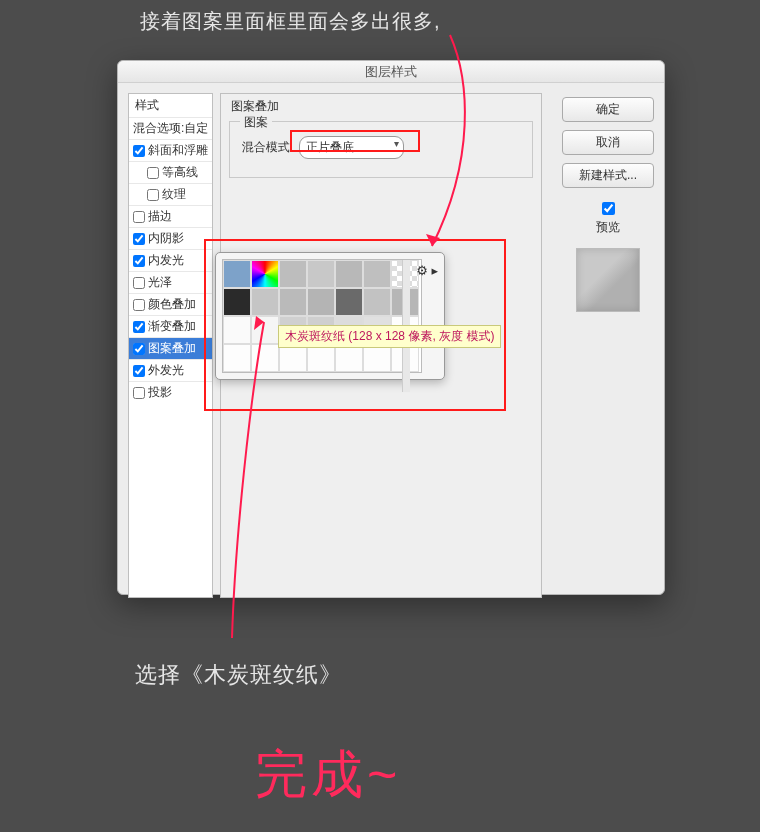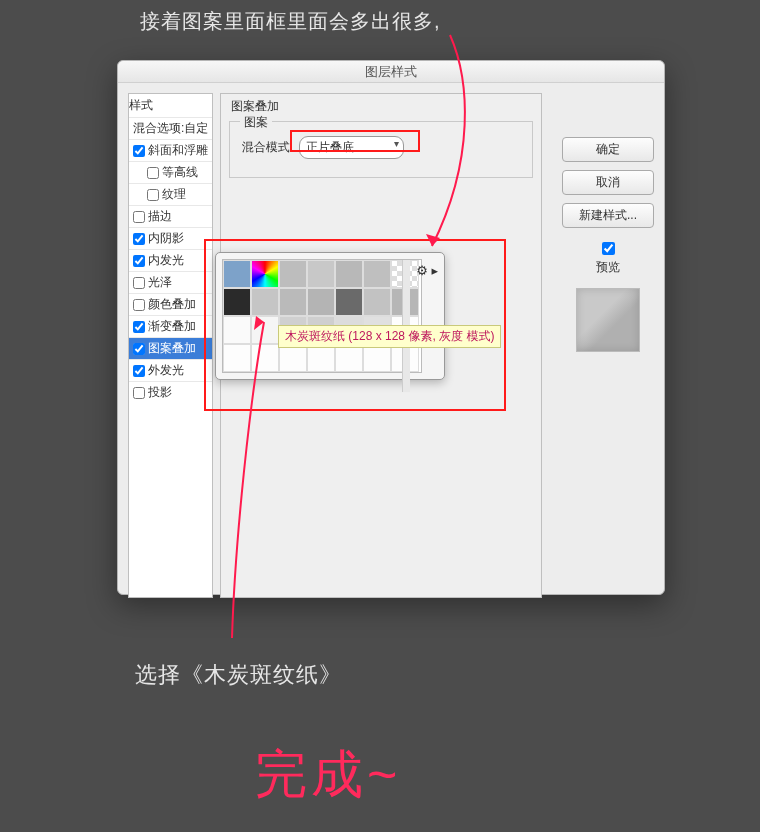--- a/index.html
+++ b/index.html
@@ -65,21 +65,21 @@
     .sidebar {
       position: absolute;
       left: 10px;
       top: 10px;
       width: 85px;
       border: 1px solid #bfbfbf;
       background: #fff;
       height: 505px;
     }
     .sidebar-title {
-      padding: 3px 0;
+      padding: 3px 6px;
       font-size: 12px;
       color: #333;
     }
     .sidebar-item {
       padding: 2px 2px 2px 4px;
       font-size: 12px;
       color: #333;
       display: flex;
       align-items: center;
       gap: 3px;
@@ -205,21 +205,20 @@
     }
     .right-col {
       position: absolute;
       right: 10px;
       top: 14px;
       width: 92px;
       display: flex;
       flex-direction: column;
       gap: 8px;
       align-items: stretch;
-      margin-top: 40px;
     }
     .right-col .btn { min-width: 92px; }
     .preview-check {
       display: flex;
       gap: 4px;
       font-size: 12px;
       color: #333;
       margin-top: 6px;
       align-items: center;
       justify-content: center;

